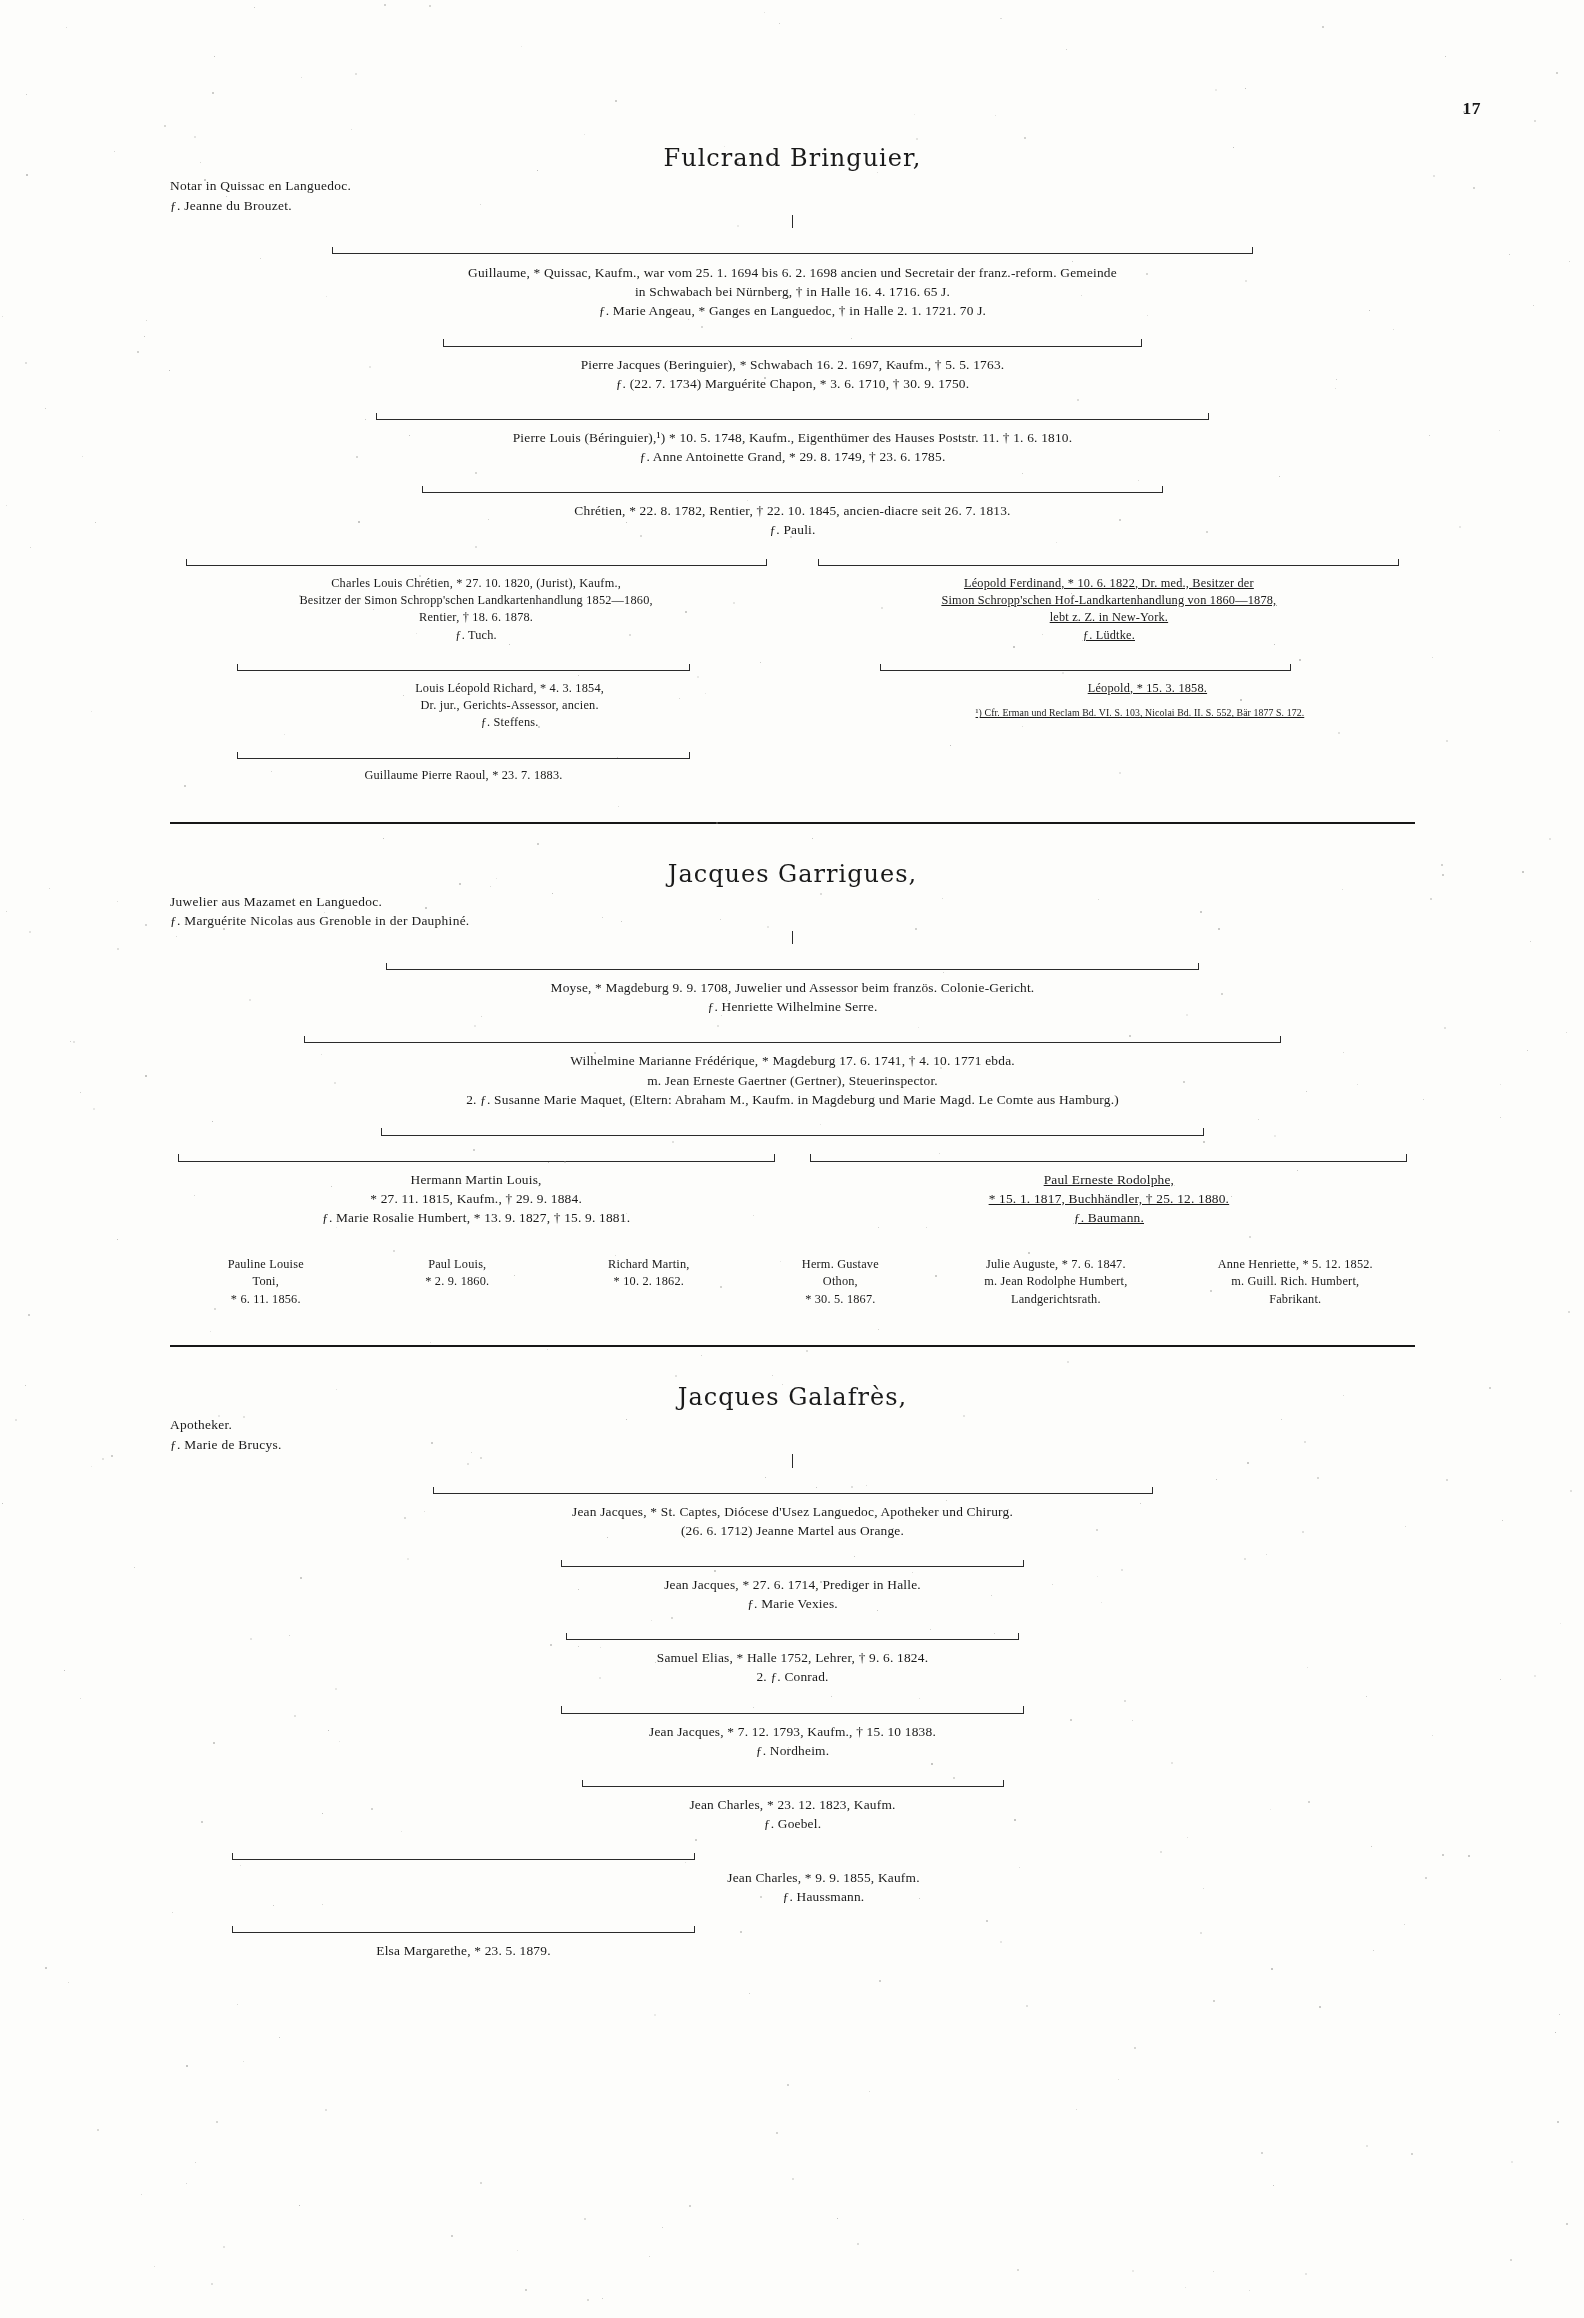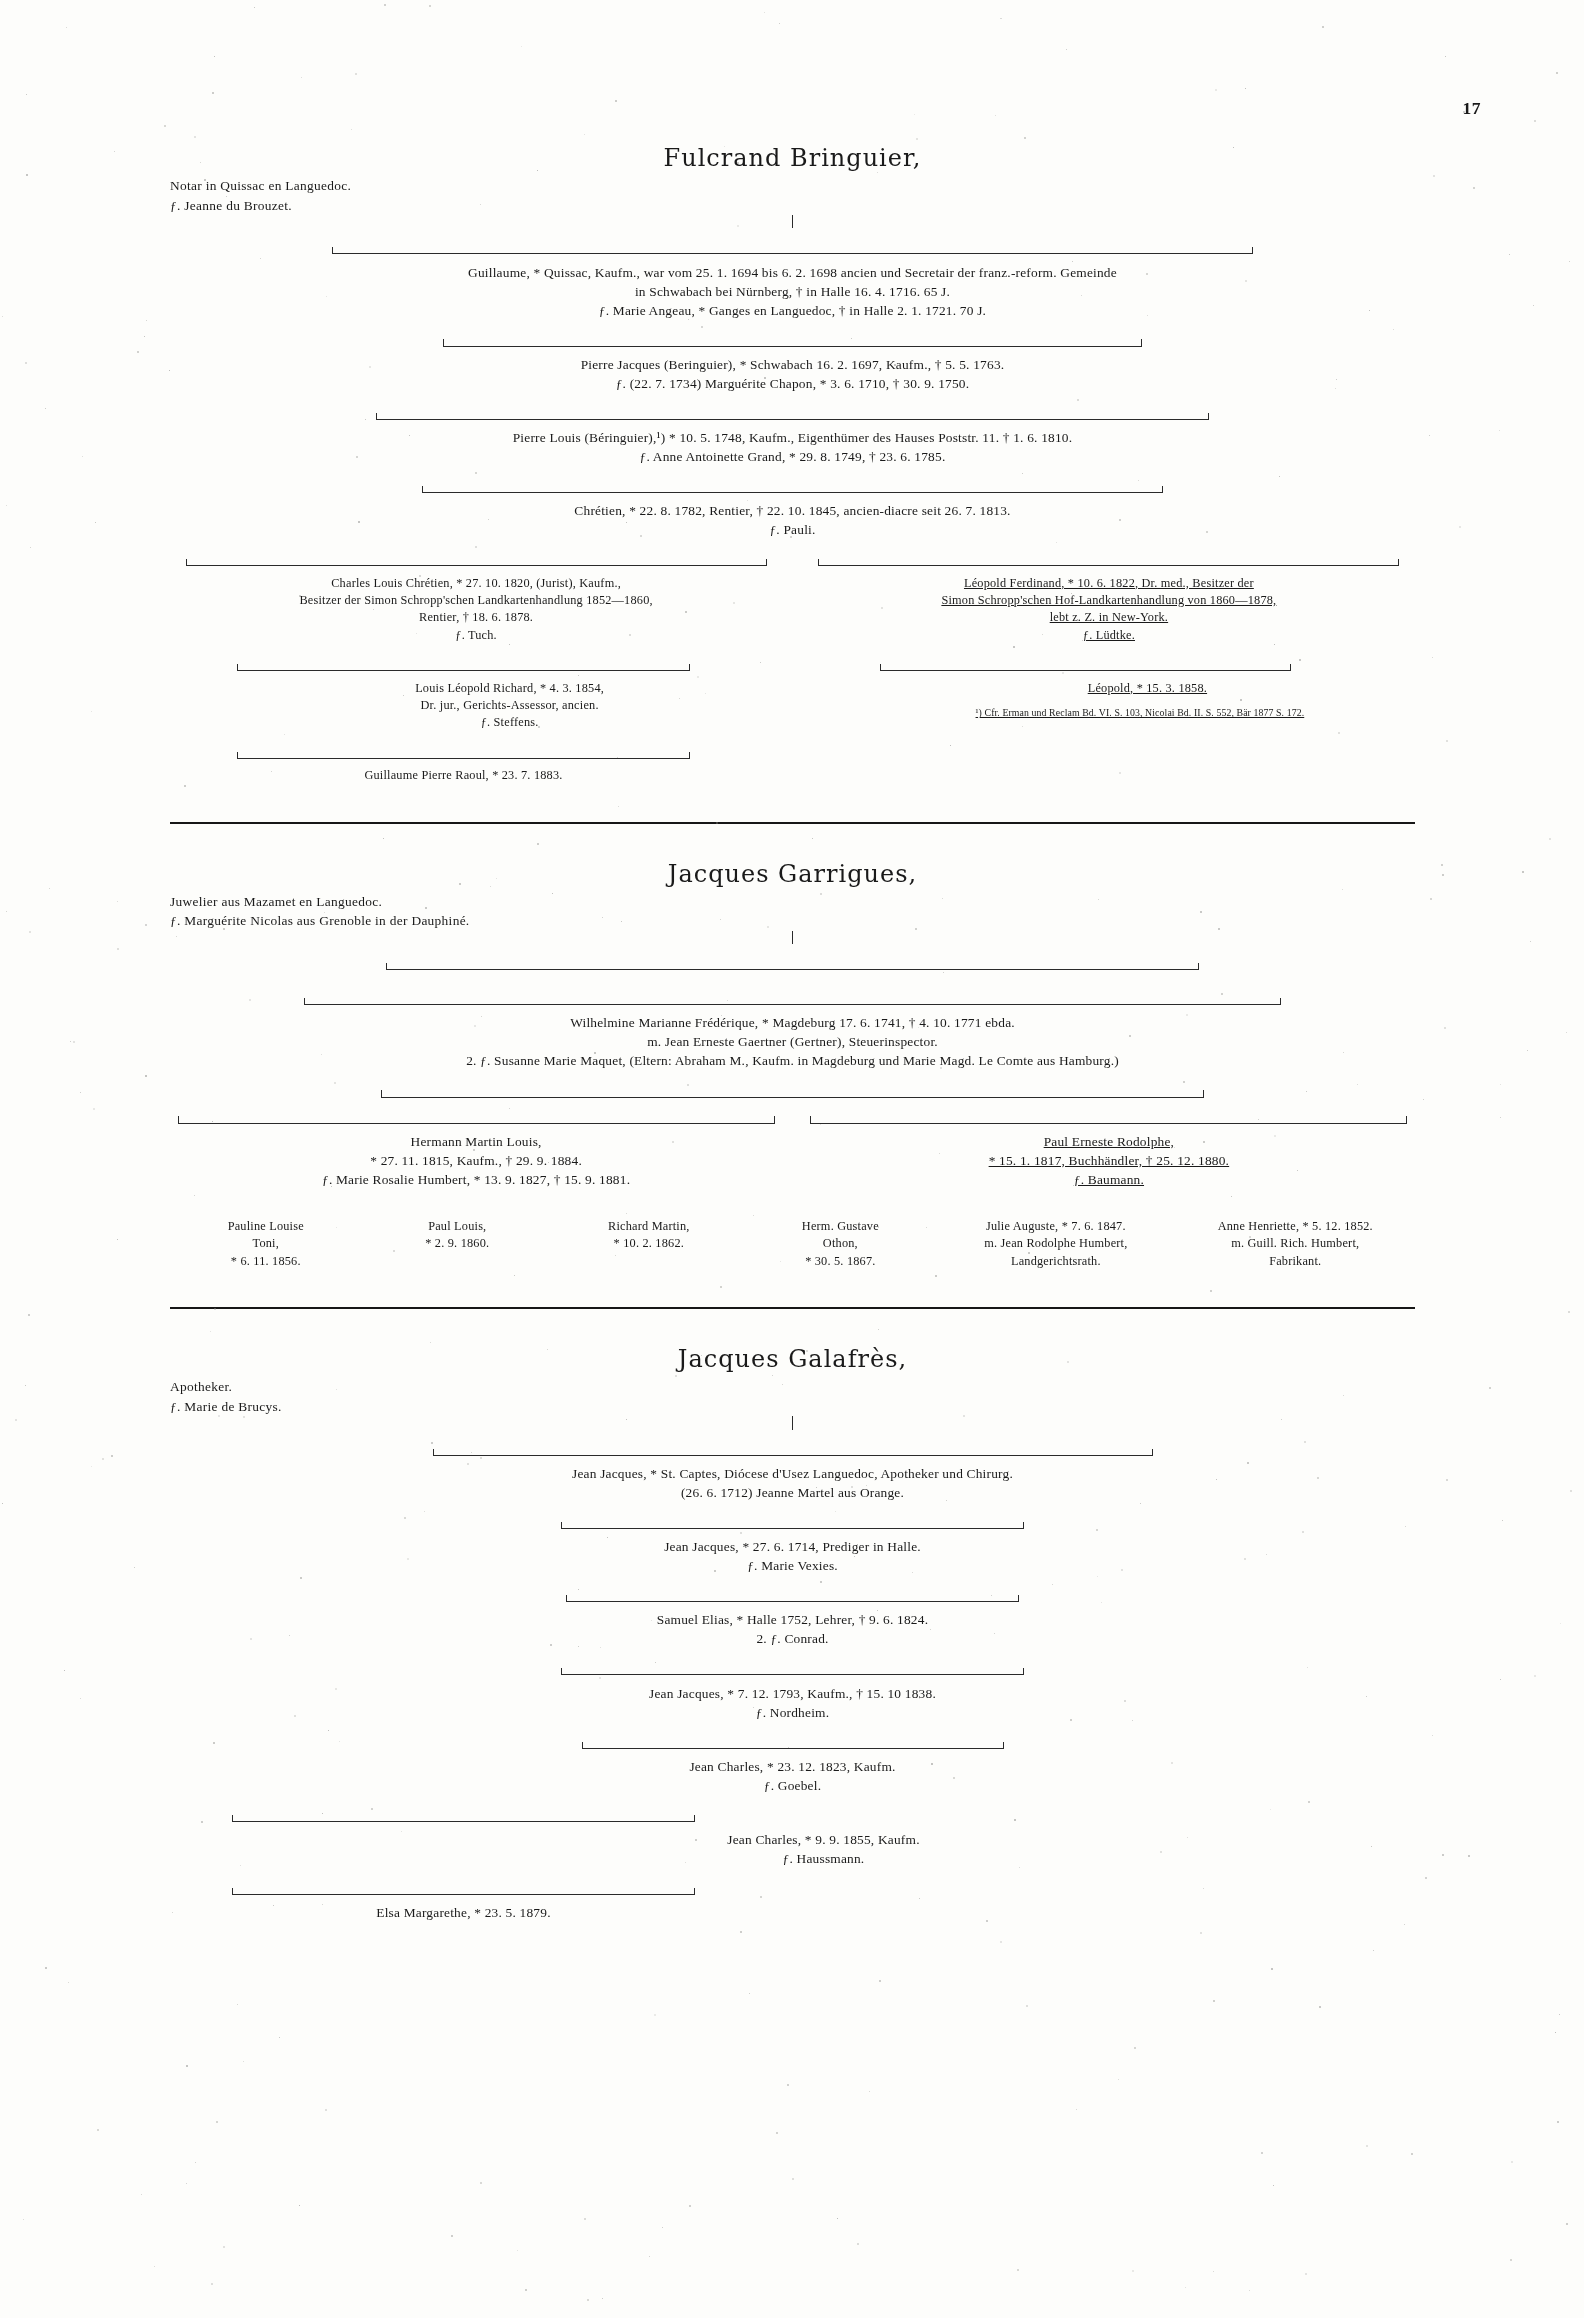--- a/index.html
+++ b/index.html
@@ -224,20 +224,22 @@
     <div class="family">
       <div class="fam-title">Jacques Garrigues,</div>
       <div class="fam-sub">Juwelier aus Mazamet en Languedoc.</div>
       <div class="fam-sub">ƒ. Marguérite Nicolas aus Grenoble in der Dauphiné.</div>
 
       <div class="stem"></div>
 
       <div class="gen">
         <div class="rule" style="width:813px;"></div>
         <div class="entry">
+          <div>Moyse, * Magdeburg 9. 9. 1708, Juwelier und Assessor beim französ. Colonie-Gericht.</div>
+          <div>ƒ. Henriette Wilhelmine Serre.</div>
         </div>
       </div>
 
       <div class="gen">
         <div class="rule" style="width:977px;"></div>
         <div class="entry">
           <div>Wilhelmine Marianne Frédérique, * Magdeburg 17. 6. 1741, † 4. 10. 1771 ebda.</div>
           <div>m. Jean Ernestе Gaertner (Gertner), Steuerinspector.</div>
           <div>2. ƒ. Susanne Marie Maquet, (Eltern: Abraham M., Kaufm. in Magdeburg und Marie Magd. Le Comte aus Hamburg.)</div>
         </div>

